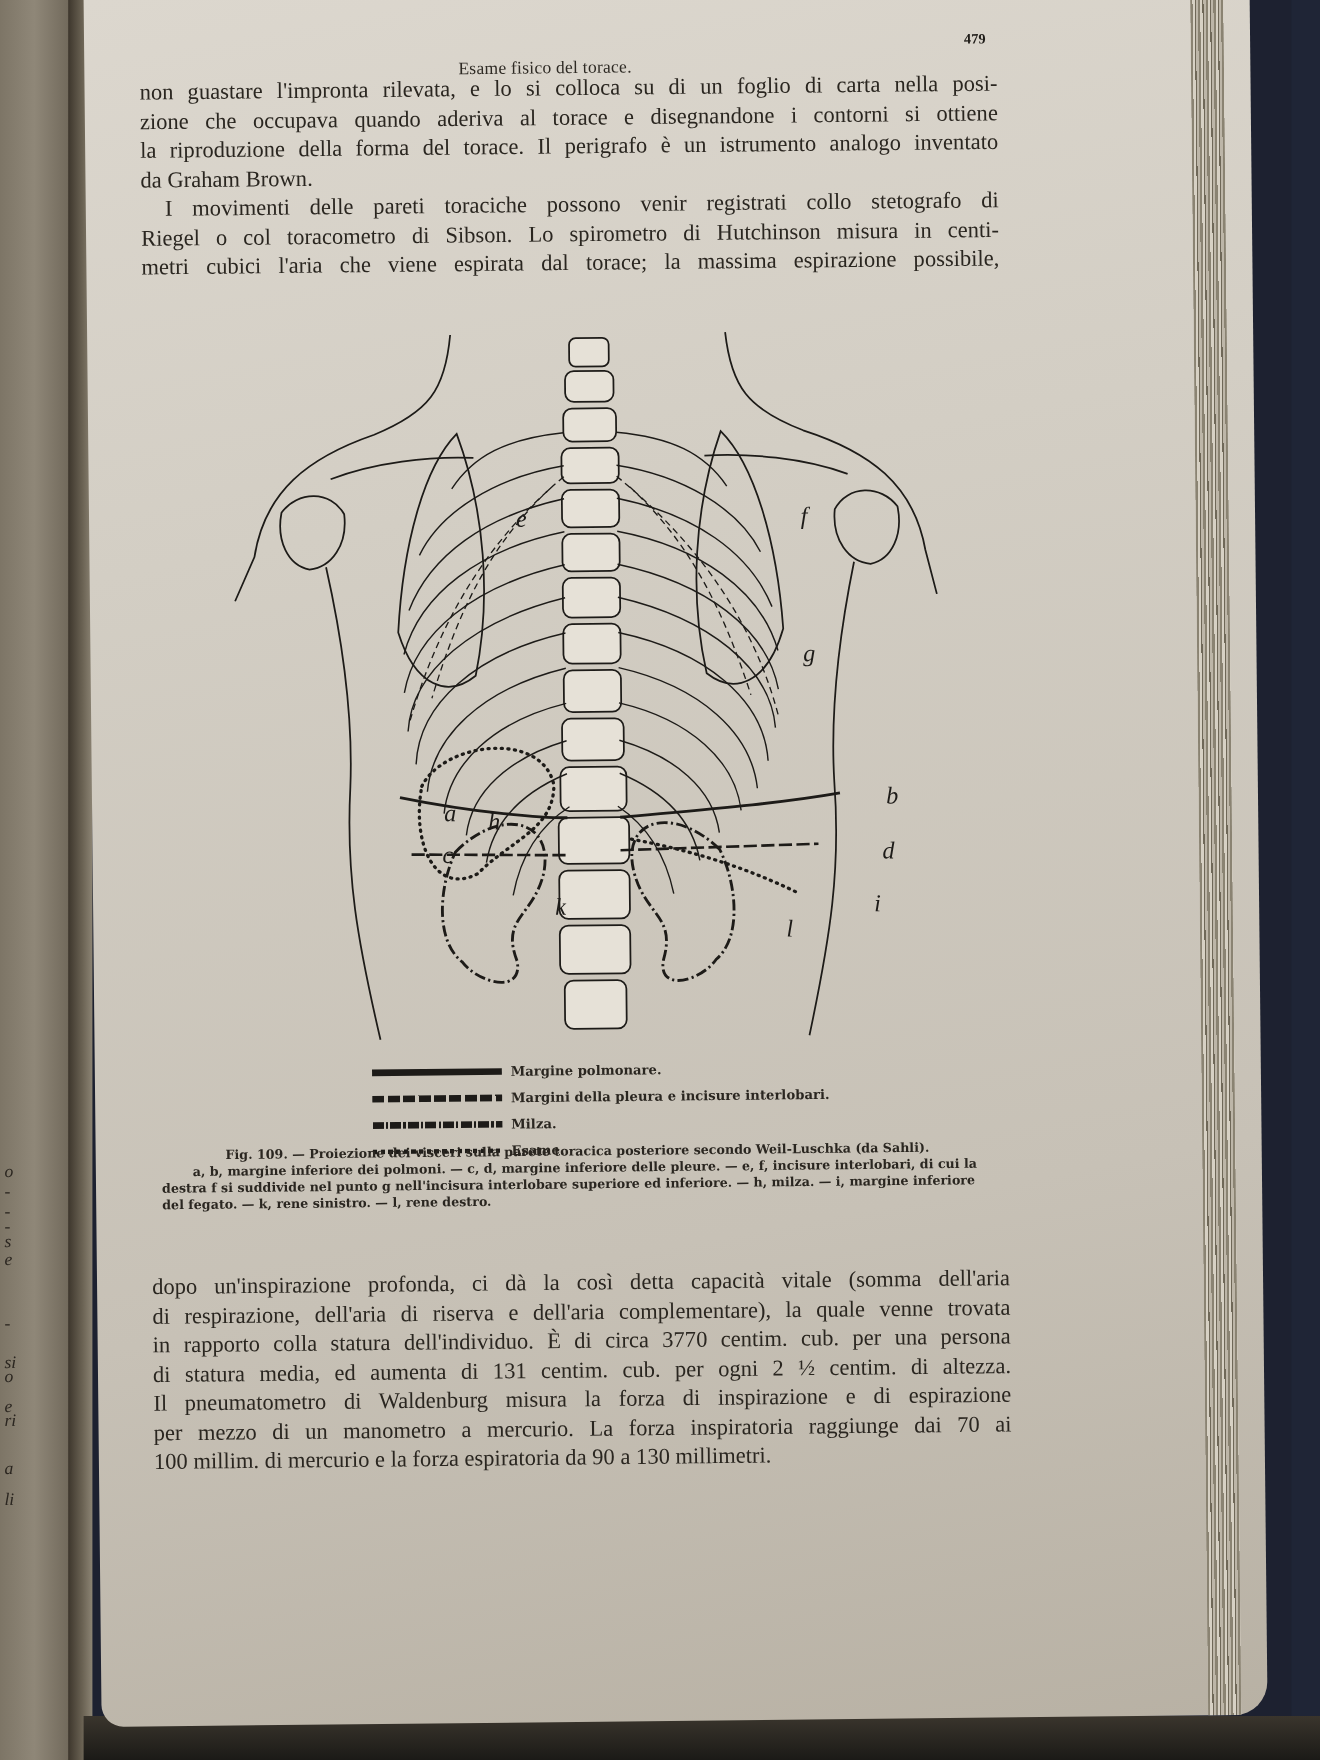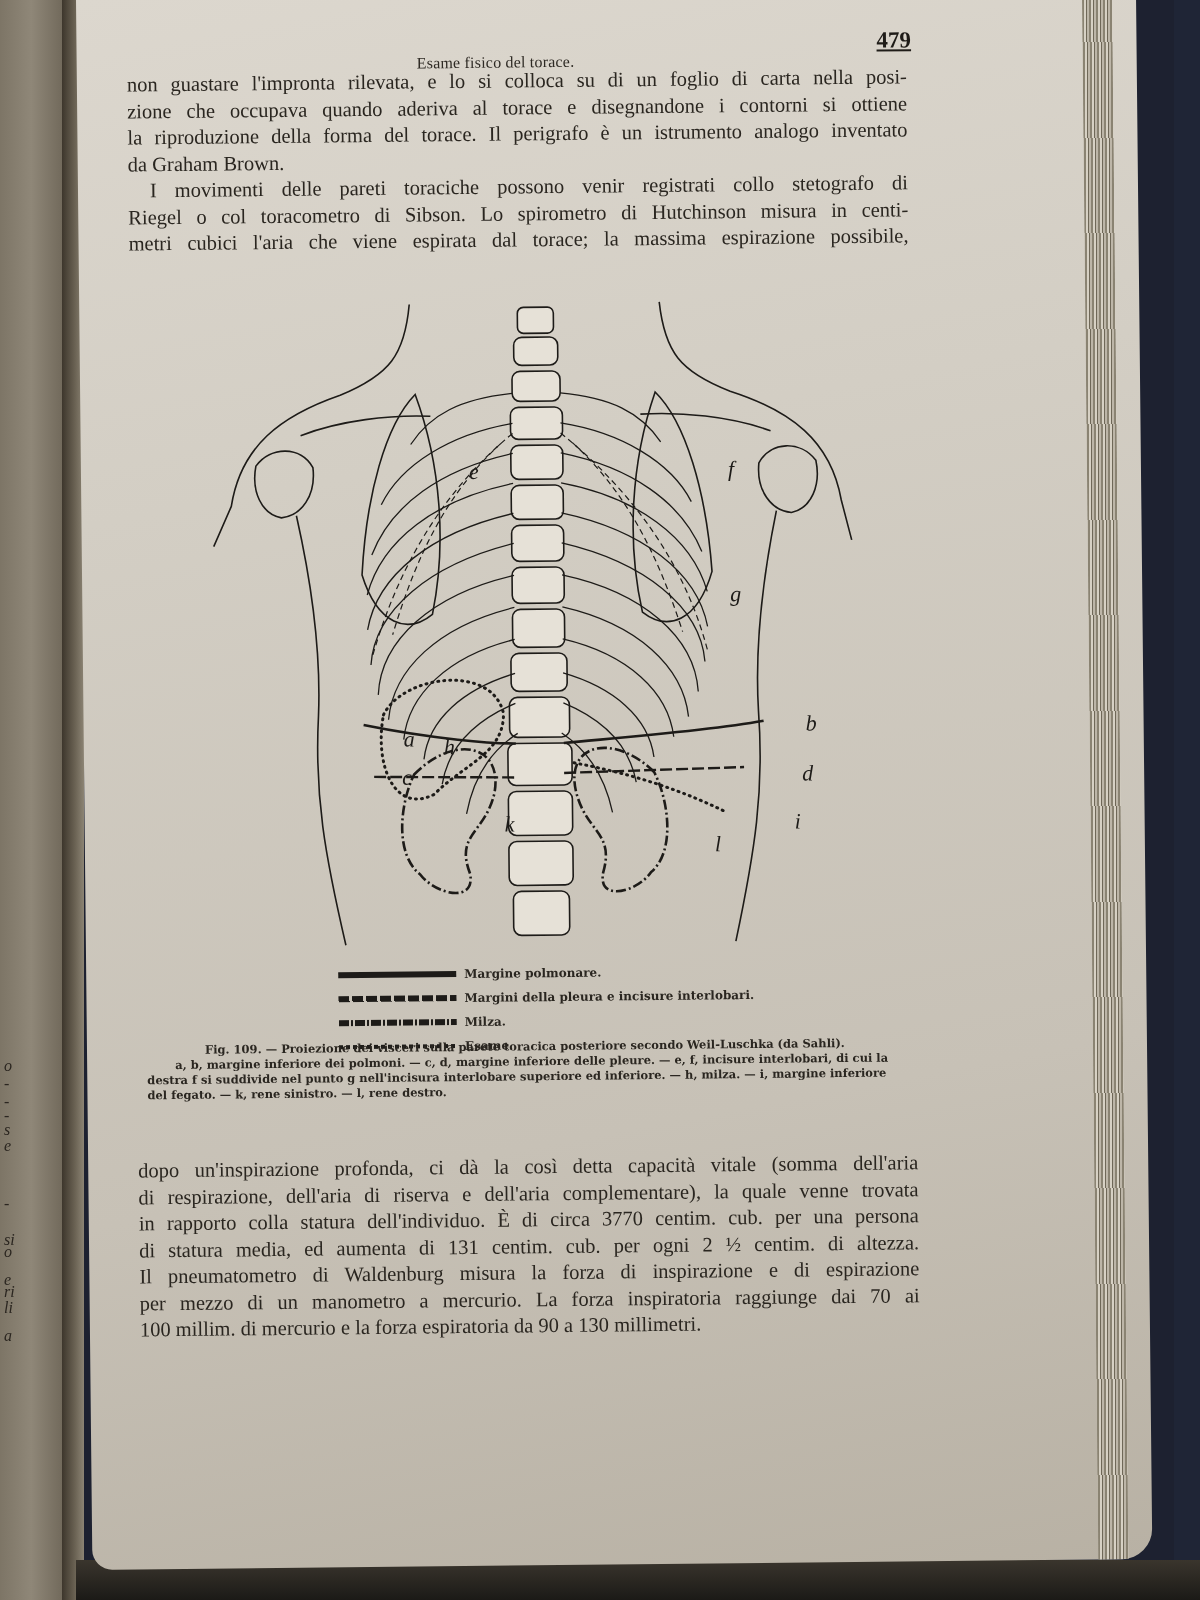--- a/index.html
+++ b/index.html
@@ -38,21 +38,21 @@
   .bottom-shadow {
     position:absolute; left:76px; bottom:0; width:1124px; height:40px;
     background:linear-gradient(180deg,#3a352d,#1b1a17);
   }
   .running-head {
     position:absolute; top:58px; left:340px;
     font-size:16px; color:#2e2a24; letter-spacing:0.2px;
   }
   .page-number {
     position:absolute; top:36px; left:800px;
-    font-size:23px; color:#1f1c18; font-weight:bold;text-decoration:underline;
+    font-size:13px; color:#1f1c18; font-weight:bold;
   }
   .body-text {
     position:absolute; left:50px; width:780px;
     font-size:20.5px; line-height:26.5px; color:#2a2620;
     text-align:justify;
   }
   .body-text .line { display:block; white-space:nowrap; text-align-last:justify; }
   .body-text .line.last { text-align-last:left; }
   .top-text { top:72px; }
   .figure {
@@ -85,21 +85,21 @@
   <span class="frag" style="top:1094px">-</span>
   <span class="frag" style="top:1108px">-</span>
   <span class="frag" style="top:1122px">s</span>
   <span class="frag" style="top:1138px">e</span>
   <span class="frag" style="top:1196px">-</span>
   <span class="frag" style="top:1284px">ri</span>
   <span class="frag" style="top:1244px">o</span>
   <span class="frag" style="top:1272px">e</span>
   <span class="frag" style="top:1232px">si</span>
   <span class="frag" style="top:1328px">a</span>
-  <span class="frag" style="top:1300px">li</span>
+  <span class="frag" style="top:1356px">li</span>
 </div>
 <div class="gutter"></div>
 <div class="cover"></div>
 <div class="bottom-shadow"></div>
 
 <div class="page">
   <div class="page-edges"></div>
 
   <div class="running-head">Esame fisico del torace.</div>
   <div class="page-number">479</div>

